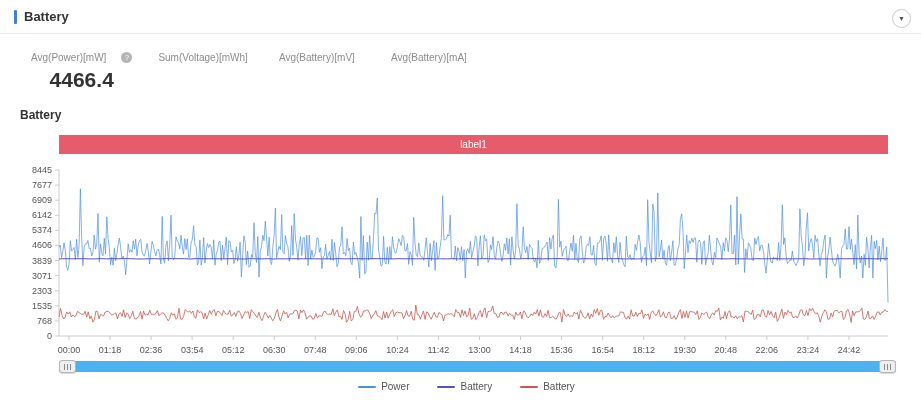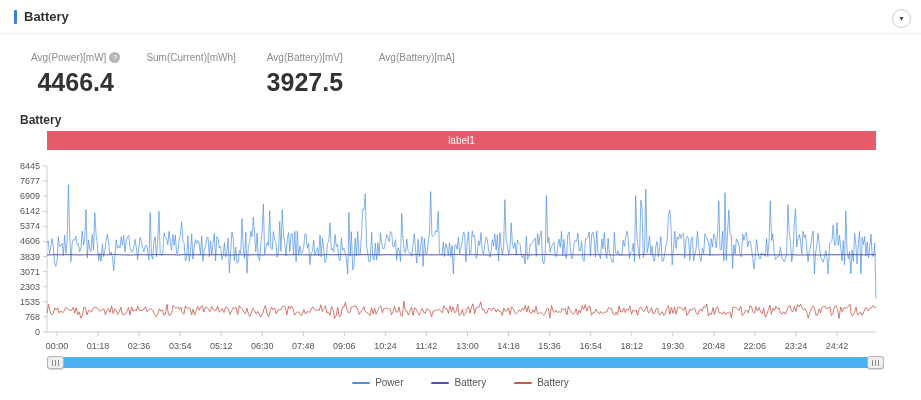--- a/index.html
+++ b/index.html
@@ -12,29 +12,29 @@
   .title-accent { width:3px; height:14px; border-radius:1px; margin-right:7px; }
   .page-title { font-size:13px; font-weight:bold; color:#333; }
   .collapse-btn { position:absolute; right:10px; top:9px; width:19px; height:19px;
     border:1px solid #ccc; border-radius:50%; background:#fff; cursor:pointer;
     display:flex; align-items:center; justify-content:center; }
   .collapse-btn .caret { font-size:7px; color:#555; line-height:1; }
 
   
   .stats-row { display:flex; gap:26px; margin:13px 0 0 31px; }
   .stat { text-align:center; min-width:86px; }
-  .stat-label { font-size:10px; color:#8c8c8c; display:inline-flex; align-items:center; gap:3px; }
+  .stat-label { font-size:10px; color:#8c8c8c; display:inline-flex; align-items:center; gap:15px; }
   .help-icon { display:inline-block; width:11px; height:11px; border-radius:50%;
     background:#b5b5b5; color:#fff; font-size:8px; line-height:11px; text-align:center; cursor:pointer; }
-  .stat-value { font-size:25px; color:#333; font-weight:600; margin-top:3px;
+  .stat-value { font-size:21px; color:#333; font-weight:600; margin-top:3px;
     font-family:"Liberation Sans","DejaVu Sans",sans-serif; }
 
   
   .chart-title { font-size:12px; font-weight:bold; color:#333; margin:16px 0 0 20px; }
-  .chart-wrap { position:relative; margin-top:0; }
+  .chart-wrap { position:relative; margin-top:9px;padding-left:12px; }
   svg#chart-svg { display:block; }
 
   
   .slider-row { position:relative; margin-left:47px; width:837px; height:13px; margin-top:1px; }
   .slider-track { position:absolute; left:0; top:1px; width:100%; height:11px; border-radius:2px; cursor:pointer; }
   .slider-handle { position:absolute; top:0; width:17px; height:13px; background:#eee;
     border:1px solid #b5b5b5; border-radius:3px; cursor:ew-resize;
     display:flex; align-items:center; justify-content:center; box-shadow:0 1px 1px rgba(0,0,0,.15); }
   .slider-handle.left { left:0; }
   .slider-handle.right { right:0; }
@@ -60,28 +60,27 @@
 <div class="stats-row">
   <div class="stat">
     <div class="stat-label">
       <span>Avg(Power)[mW]</span>
       <span class="help-icon">?</span>
     </div>
     <div class="stat-value">4466.4</div>
   </div>
   <div class="stat">
     <div class="stat-label">
-      <span>Sum(Current)[mWh]</span>
+      <span>Sum(Voltage)[mWh]</span>
     </div>
   </div>
   <div class="stat">
     <div class="stat-label">
       <span>Avg(Battery)[mV]</span>
     </div>
-    <div class="stat-value">3927.5</div>
   </div>
   <div class="stat">
     <div class="stat-label">
       <span>Avg(Battery)[mA]</span>
     </div>
   </div>
 </div>
 
 <div class="chart-title">Battery</div>
 

